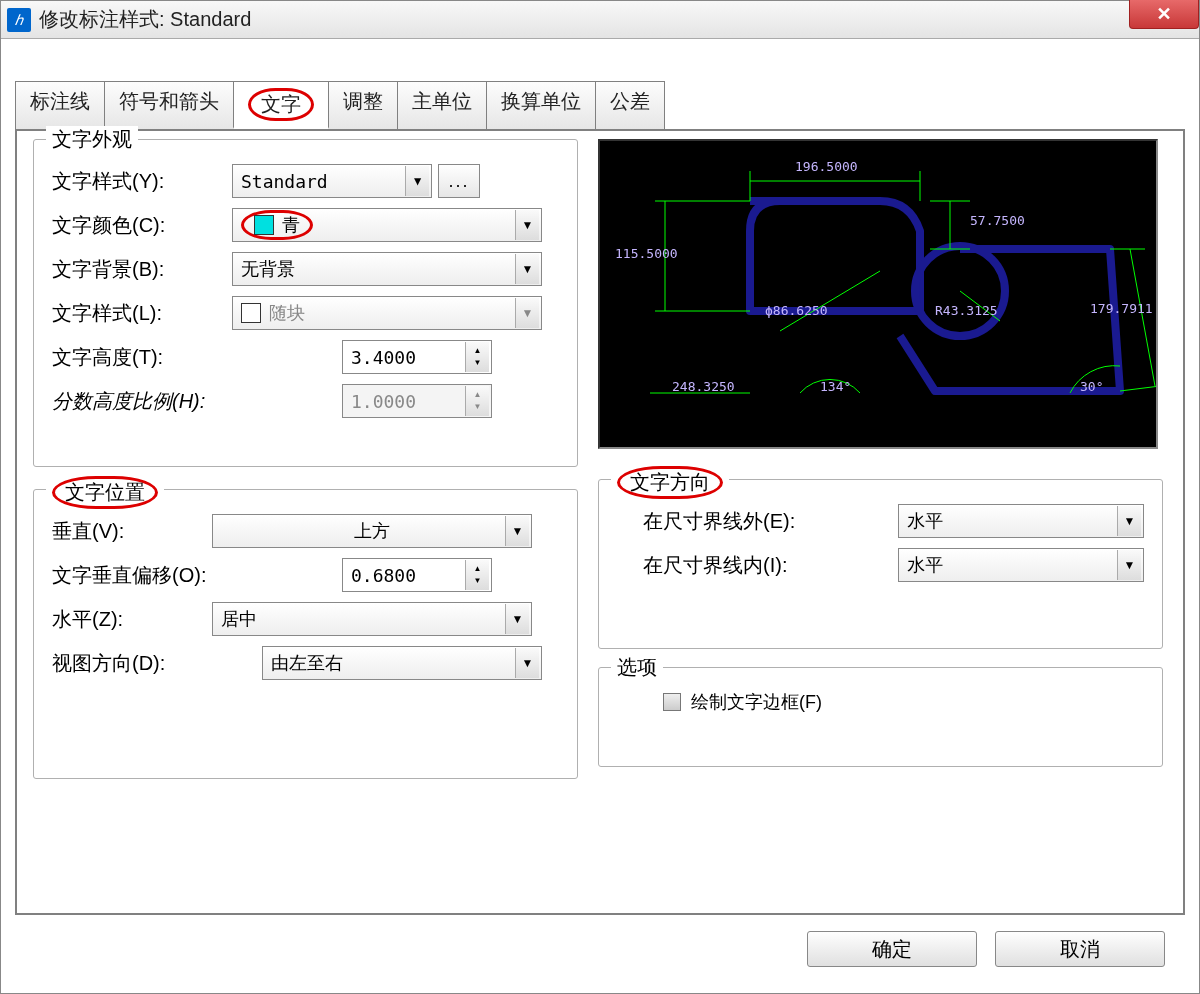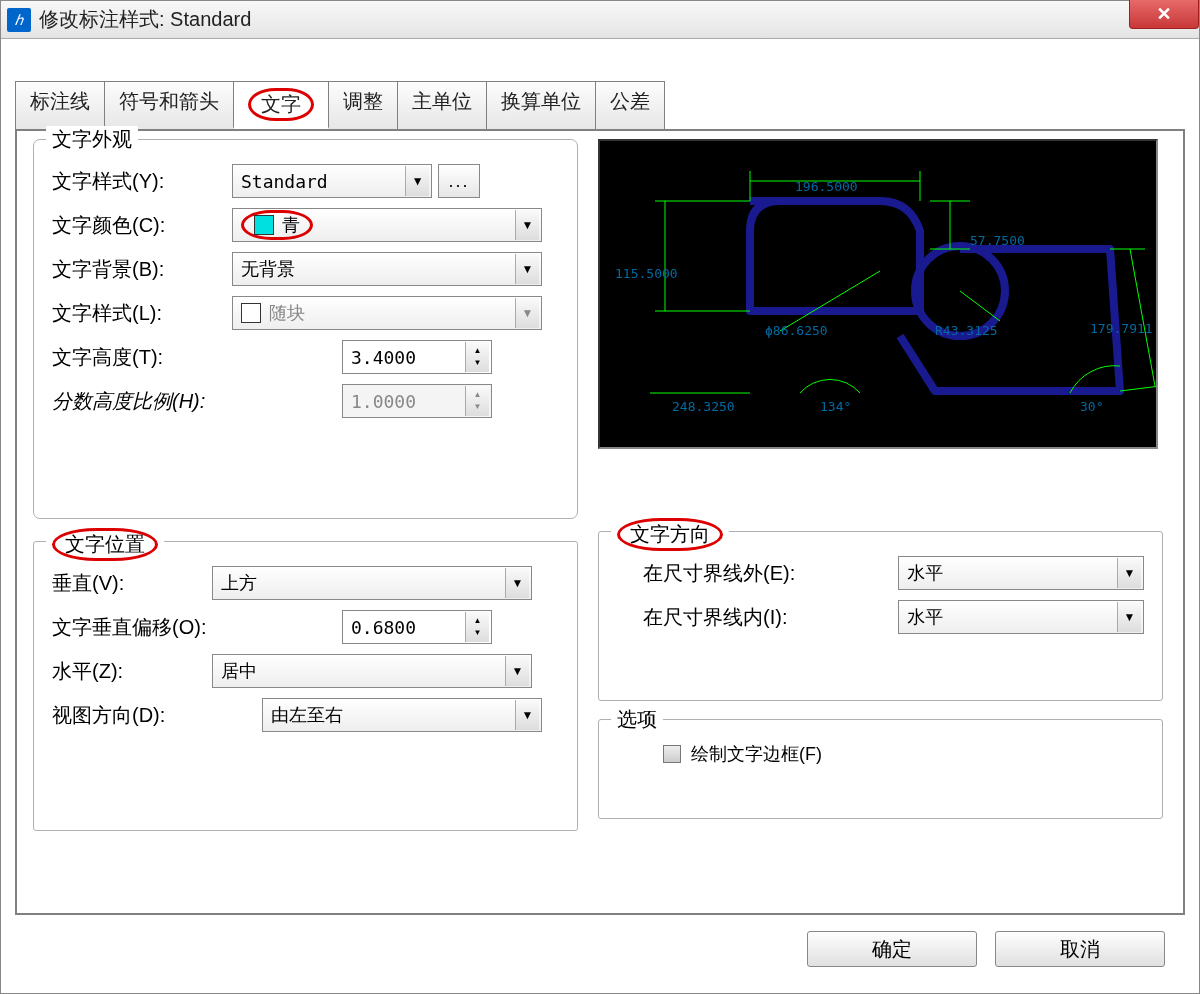--- a/index.html
+++ b/index.html
@@ -201,21 +201,21 @@
       width: 170px;
       height: 36px;
       border: 1px solid #888;
       background: linear-gradient(to bottom,#fefefe,#e0e0e0);
       display: flex;
       align-items: center;
       justify-content: center;
       font-size: 20px;
       border-radius: 3px;
     }
-    .dim-cyan { color: #0369a1; font-size: 13px; position: absolute; margin-top: 20px; }
+    .dim-cyan { color: #c4b5fd; font-size: 13px; position: absolute; }
     .shape { stroke: #1a1a90; stroke-width: 8; fill: none; stroke-linejoin: round;}
   </style>
 </head>
 <body>
 
 <div class="window">
   <div class="titlebar">
     <div class="title-icon">ℎ</div>
     <div class="title-text">修改标注样式: Standard</div>
     <div class="close-btn">
@@ -233,21 +233,21 @@
       <div class="tab">调整</div>
       <div class="tab">主单位</div>
       <div class="tab">换算单位</div>
       <div class="tab">公差</div>
     </div>
 
     <div class="tab-body">
 
       <div class="top-row">
 
-        <div class="groupbox gb-left" style="height:380px;border-radius:7px;">
+        <div class="groupbox gb-left" style="height:328px;">
           <div class="group-title">文字外观</div>
 
           <div class="row">
             <div class="label">文字样式(Y):</div>
             <div class="combo" style="width:200px;font-family:monospace;">
               <span>Standard</span>
               <div class="combo-arrow">▼</div>
             </div>
             <div class="smallbtn">
               <span>...</span>
@@ -345,21 +345,21 @@
       </div>
 
       <div class="mid-row">
 
         <div class="groupbox gb-left" style="height:290px;margin-top:10px;">
           <div class="group-title">
             <span class="circled">文字位置</span>
           </div>
           <div class="row">
             <div class="label" style="width:160px;">垂直(V):</div>
-            <div class="combo" style="width:320px;">
+            <div class="combo" style="width:320px;justify-content:center;">
               <span>上方</span>
               <div class="combo-arrow">▼</div>
             </div>
           </div>
           <div class="row">
             <div class="label" style="width:290px;">文字垂直偏移(O):</div>
             <div class="numfield">
               <span style="font-family:monospace;">0.6800</span>
               <div class="num-arrows">
                   <span>▲</span>

